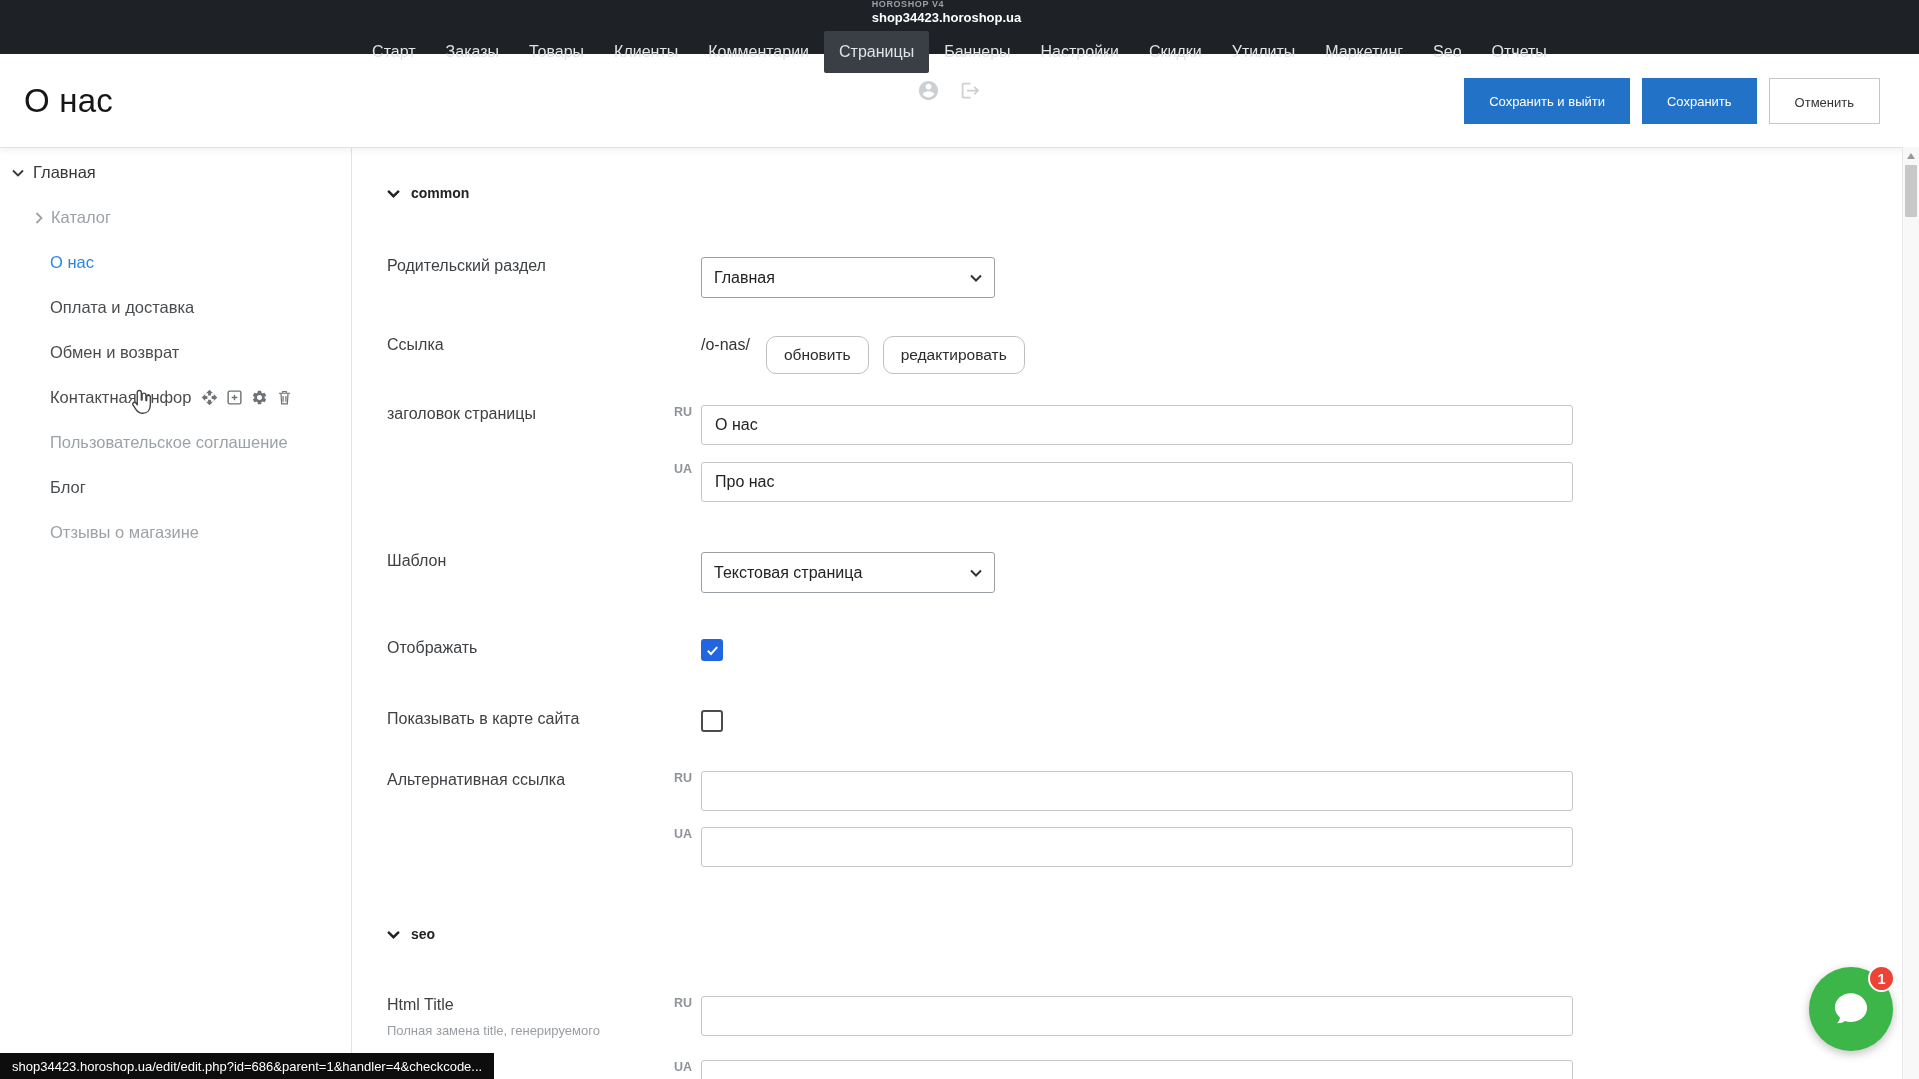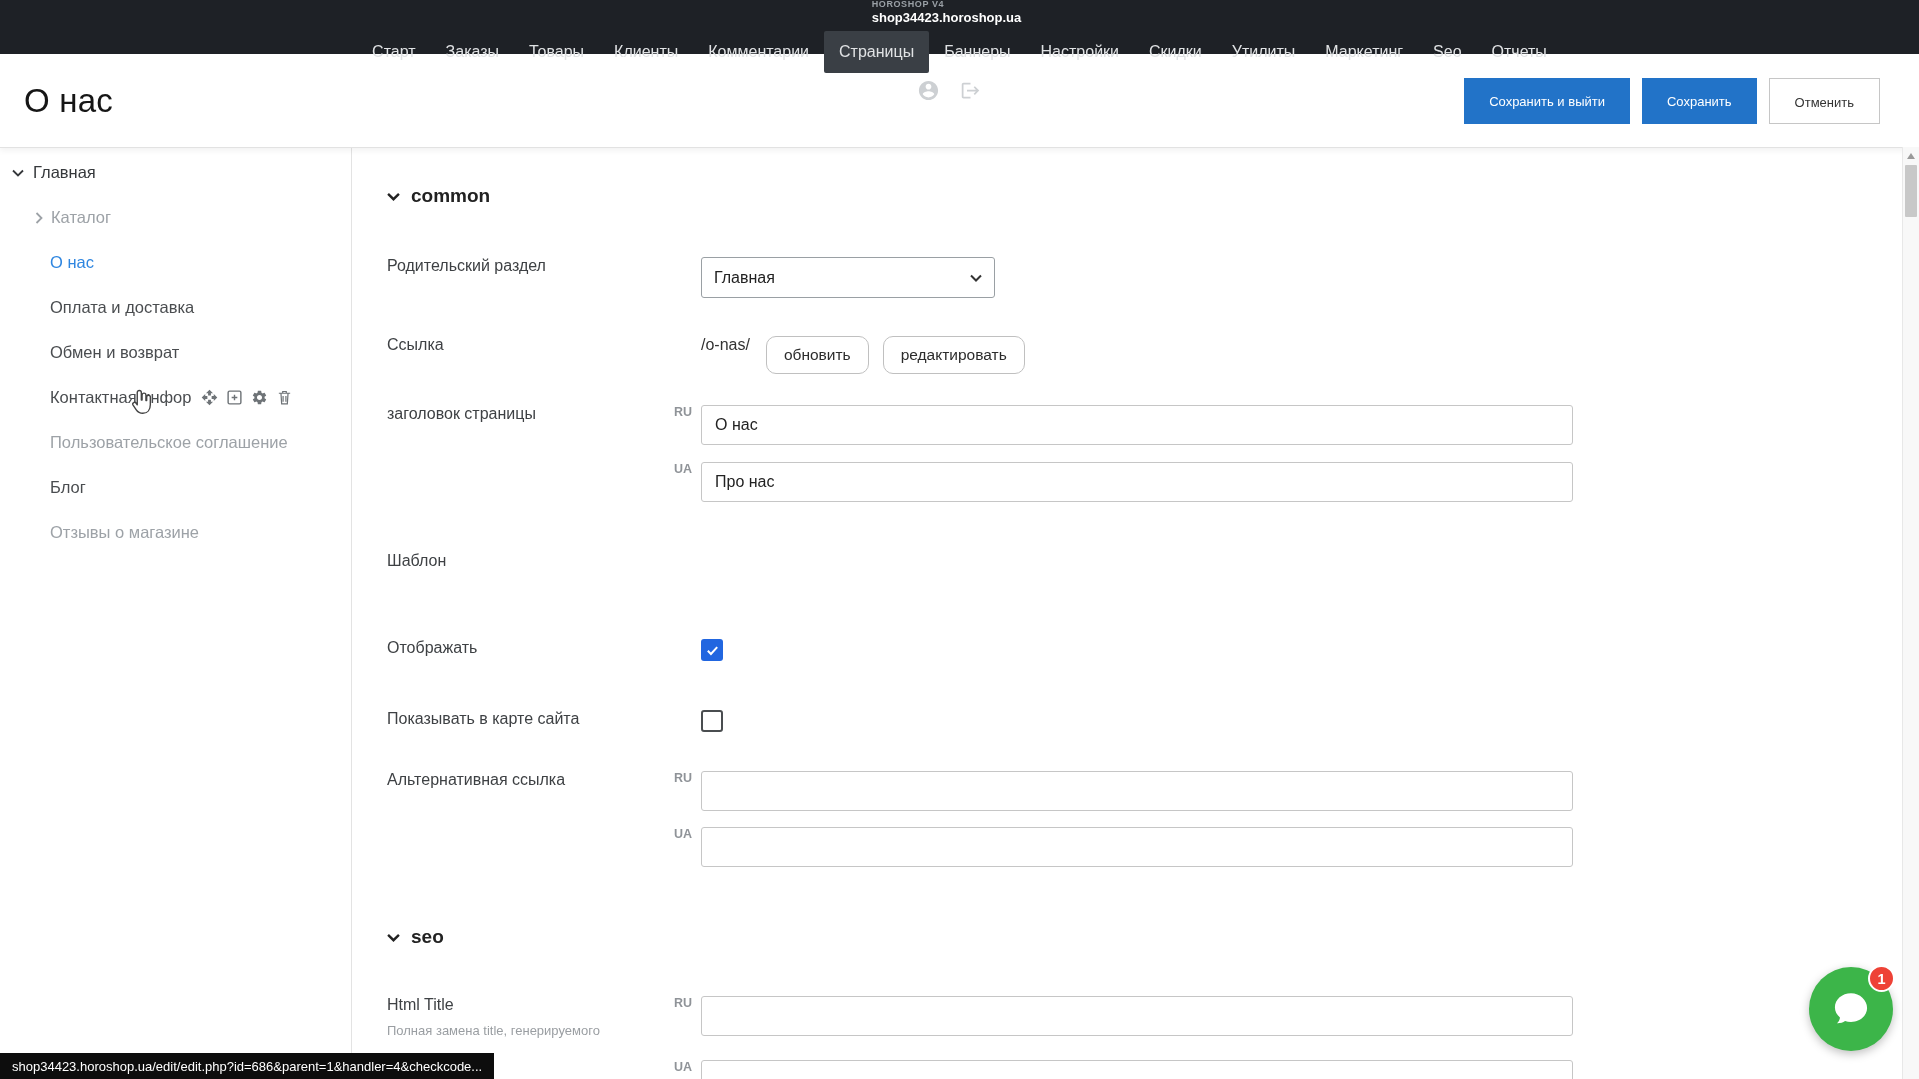--- a/index.html
+++ b/index.html
@@ -32,21 +32,21 @@
   .t-child{padding-left:50px;}
   .t-collapsible{padding-left:35px;gap:8px;}
   .muted{color:#9da2a7;}
   .selected{color:#2f86e0;}
   .t-icons{display:flex;align-items:center;gap:8px;margin-left:10px;color:#6e7control;color:#6e7377;}
   .t-icons span{display:flex;cursor:pointer;}
   .chev{display:flex;color:currentColor;}
 
   
   .content{position:absolute;left:353px;top:148px;right:17px;bottom:0;overflow:hidden;background:#fff;}
-  .sec{position:absolute;left:34px;display:flex;align-items:center;gap:11px;font-size:19px;font-weight:bold;color:#222;cursor:pointer;}
+  .sec{position:absolute;left:34px;display:flex;align-items:center;gap:11px;font-size:14px;font-weight:bold;color:#222;cursor:pointer;}
   .frow{position:absolute;left:34px;display:flex;align-items:flex-start;}
   .flabel{width:276px;flex:none;font-size:16px;color:#3e4144;}
   .flabel-stack{width:276px;flex:none;position:relative;font-size:16px;color:#3e4144;}
   .flabel-hint{position:absolute;left:0;top:27px;font-size:13px;color:#9a9ea2;white-space:nowrap;}
   .ftag{width:38px;flex:none;text-align:right;padding-right:9px;box-sizing:border-box;font-size:12.5px;color:#8f9398;font-weight:bold;}
   .fspacer{width:38px;flex:none;}
   .tinput{width:872px;height:40px;border:1px solid #c6c6c6;border-radius:3px;font-size:16px;color:#222;padding:0 13px;box-sizing:border-box;font-family:inherit;outline:none;background:#fff;}
   .select{width:294px;height:41px;border:1px solid #9aa0a4;border-radius:3px;display:flex;align-items:center;justify-content:space-between;padding:0 12px;font-size:16px;color:#222;box-sizing:border-box;cursor:pointer;background:#fff;}
   .btn-small{height:38px;border:1px solid #c0c0c0;background:#fff;border-radius:10px;font-size:15.5px;color:#2c2c2c;padding:0 17px;cursor:pointer;font-family:inherit;margin-right:14px;}
   .link-path{font-size:16px;color:#333;margin-right:16px;}
@@ -224,20 +224,28 @@
     </div>
     <div class="frow" style="top:314px;height:40px;">
       <span class="flabel"></span>
       <span class="ftag">UA</span>
       <input class="tinput" value="Про нас" style="">
     </div>
 
     <div class="frow" style="top:404px;height:41px;">
       <span class="flabel">Шаблон</span>
       <span class="fspacer"></span>
+      <div class="select">
+        <span>Текстовая страница</span>
+        <span class="chev" style="color:#333;">
+          <svg width="12" height="8" viewBox="0 0 12 8">
+              <path d="M1 1.5l5 5 5-5" fill="none" stroke="currentColor" stroke-width="2"></path>
+            </svg>
+        </span>
+      </div>
     </div>
 
     <div class="frow" style="top:491px;height:22px;">
       <span class="flabel">Отображать</span>
       <span class="fspacer"></span>
       <div class="checkbox on">
         <svg width="15" height="15" viewBox="0 0 24 24">
             <path d="M4.5 12.5l5 5 10-11" fill="none" stroke="#fff" stroke-width="3.2"></path>
           </svg>
       </div>

